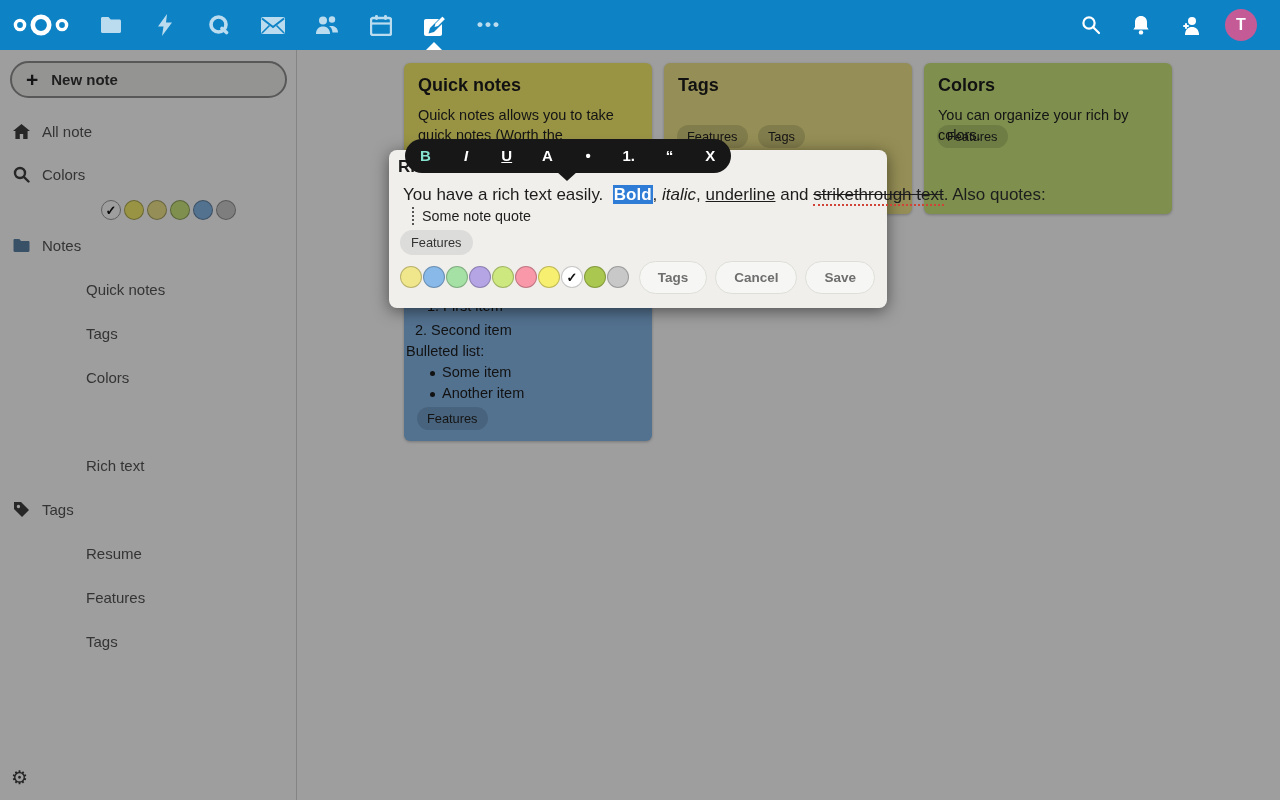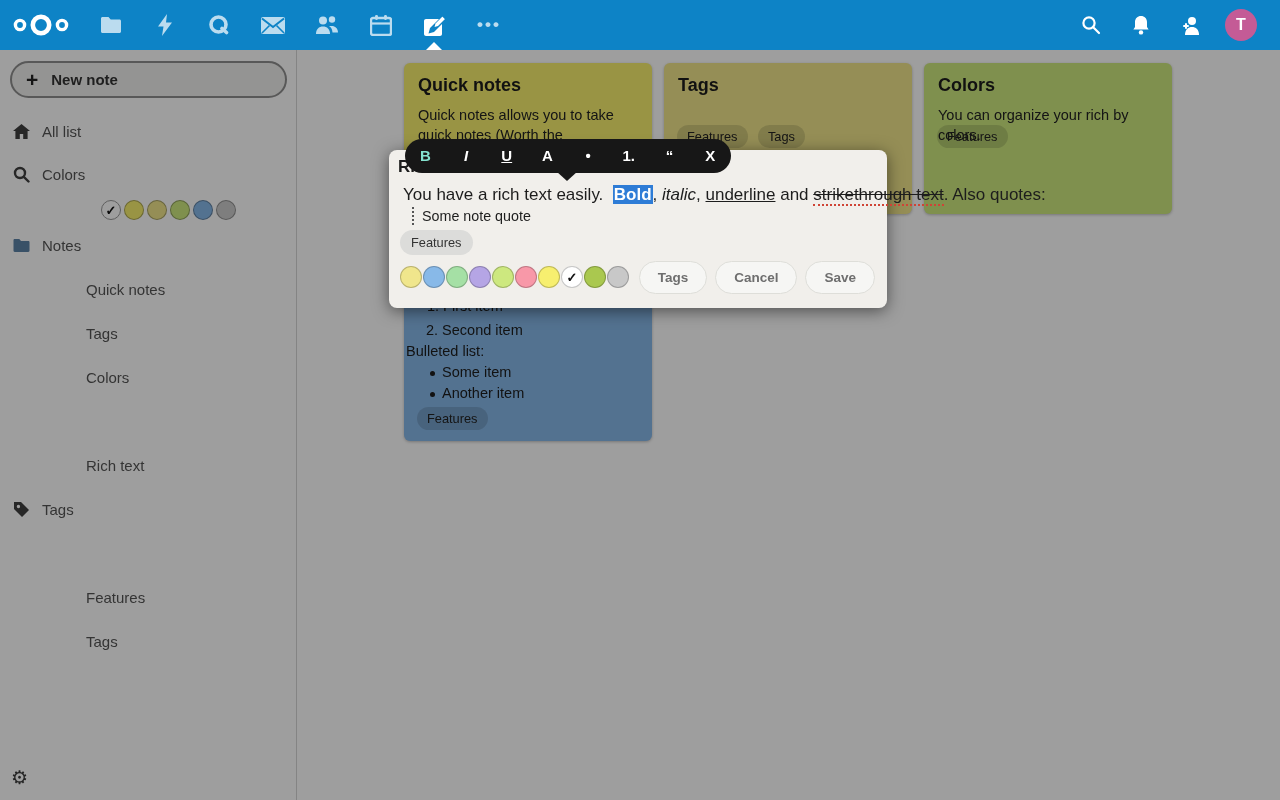--- a/index.html
+++ b/index.html
@@ -182,21 +182,21 @@
   <div class="sidebar">
     <div class="newnote">
       <span class="plus">+</span>
       <span class="nn-label">New note</span>
     </div>
 
     <div class="nav-row" style="top:59px">
       <svg class="nicon" viewBox="0 0 17 17">
           <path fill="#3f3f3f" d="M8.5 1 0 8h2.4v8h4.4v-5h3.4v5h4.4V8H17z"></path>
         </svg>
-      <span class="nlabel">All list</span>
+      <span class="nlabel">All note</span>
     </div>
 
     <div class="nav-row" style="top:102px">
       <svg class="nicon" viewBox="0 0 17 17">
         <circle cx="7" cy="7" r="5" fill="none" stroke="#3f3f3f" stroke-width="2.4"></circle>
         <line x1="10.8" y1="10.8" x2="15.5" y2="15.5" stroke="#3f3f3f" stroke-width="2.4" stroke-linecap="round"></line>
       </svg>
       <span class="nlabel">Colors</span>
     </div>
 
@@ -229,20 +229,23 @@
         <span class="nlabel">Rich text</span>
       </div>
 
     <div class="nav-row" style="top:437px">
       <svg class="nicon" viewBox="0 0 17 17">
           <path fill="#3f3f3f" d="M1 1h7l8 8-7 7-8-8zm4.4 2.8a1.7 1.7 0 1 0 .1 3.4 1.7 1.7 0 0 0-.1-3.4z"></path>
         </svg>
       <span class="nlabel">Tags</span>
     </div>
 
+    <div class="nav-child" style="top:481px">
+        <span class="nlabel">Resume</span>
+      </div>
     <div class="nav-child" style="top:525px">
         <span class="nlabel">Features</span>
       </div>
     <div class="nav-child" style="top:569px">
         <span class="nlabel">Tags</span>
       </div>
 
     <div class="gear">⚙</div>
   </div>
 
@@ -264,21 +267,21 @@
     <div class="card" style="left: 627px; top: 13px; width: 248px; height: 151px; background: rgb(205, 232, 127);">
       <div class="card-title">Colors</div>
       <div class="card-body">You can organize your rich by colors.</div>
       <div class="chips-row">
         <span class="chip">Features</span>
       </div>
     </div>
 
     <div class="card" style="left: 107px; top: 175px; width: 248px; height: 216px; padding: 0px; background: rgb(135, 184, 232);">
       <div class="lists-line" style="left:23px;top:73px">1. First item</div>
-      <div class="lists-line" style="left:22px;top:97px">2. Second item</div>
+      <div class="lists-line" style="left:11px;top:97px">2. Second item</div>
       <div class="lists-line" style="left:2px;top:118px">Bulleted list:</div>
       <div class="lists-line" style="left:26px;top:139px"><span class="dot"></span><span>Some item</span></div>
       <div class="lists-line" style="left:26px;top:160px"><span class="dot"></span><span>Another item</span></div>
       <span class="chip" style="position:absolute;left:13px;top:182px">Features</span>
     </div>
 
     <div style="position:absolute;left:367px;top:175px;width:248px;height:216px">
       <div class="ghost-line" style="left:15px;top:80px">quotes:</div>
       <div class="ghost-line ghost-quote" style="left:28px;top:99px">Some note quote</div>
       <span class="ghost-chip" style="left:15px;top:121px">Features</span>

